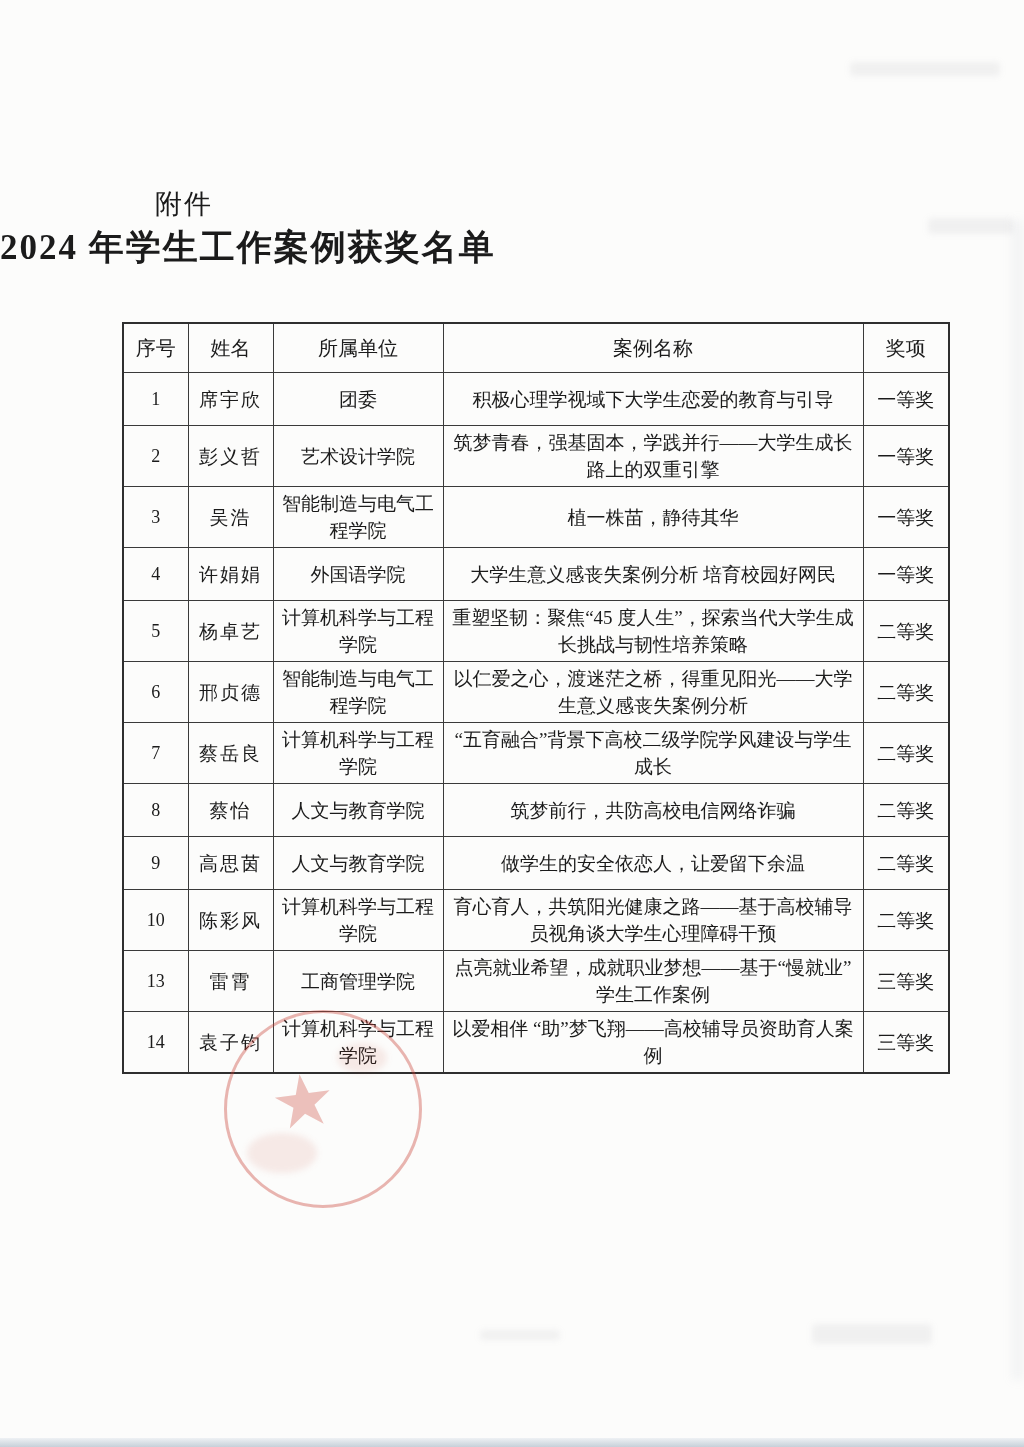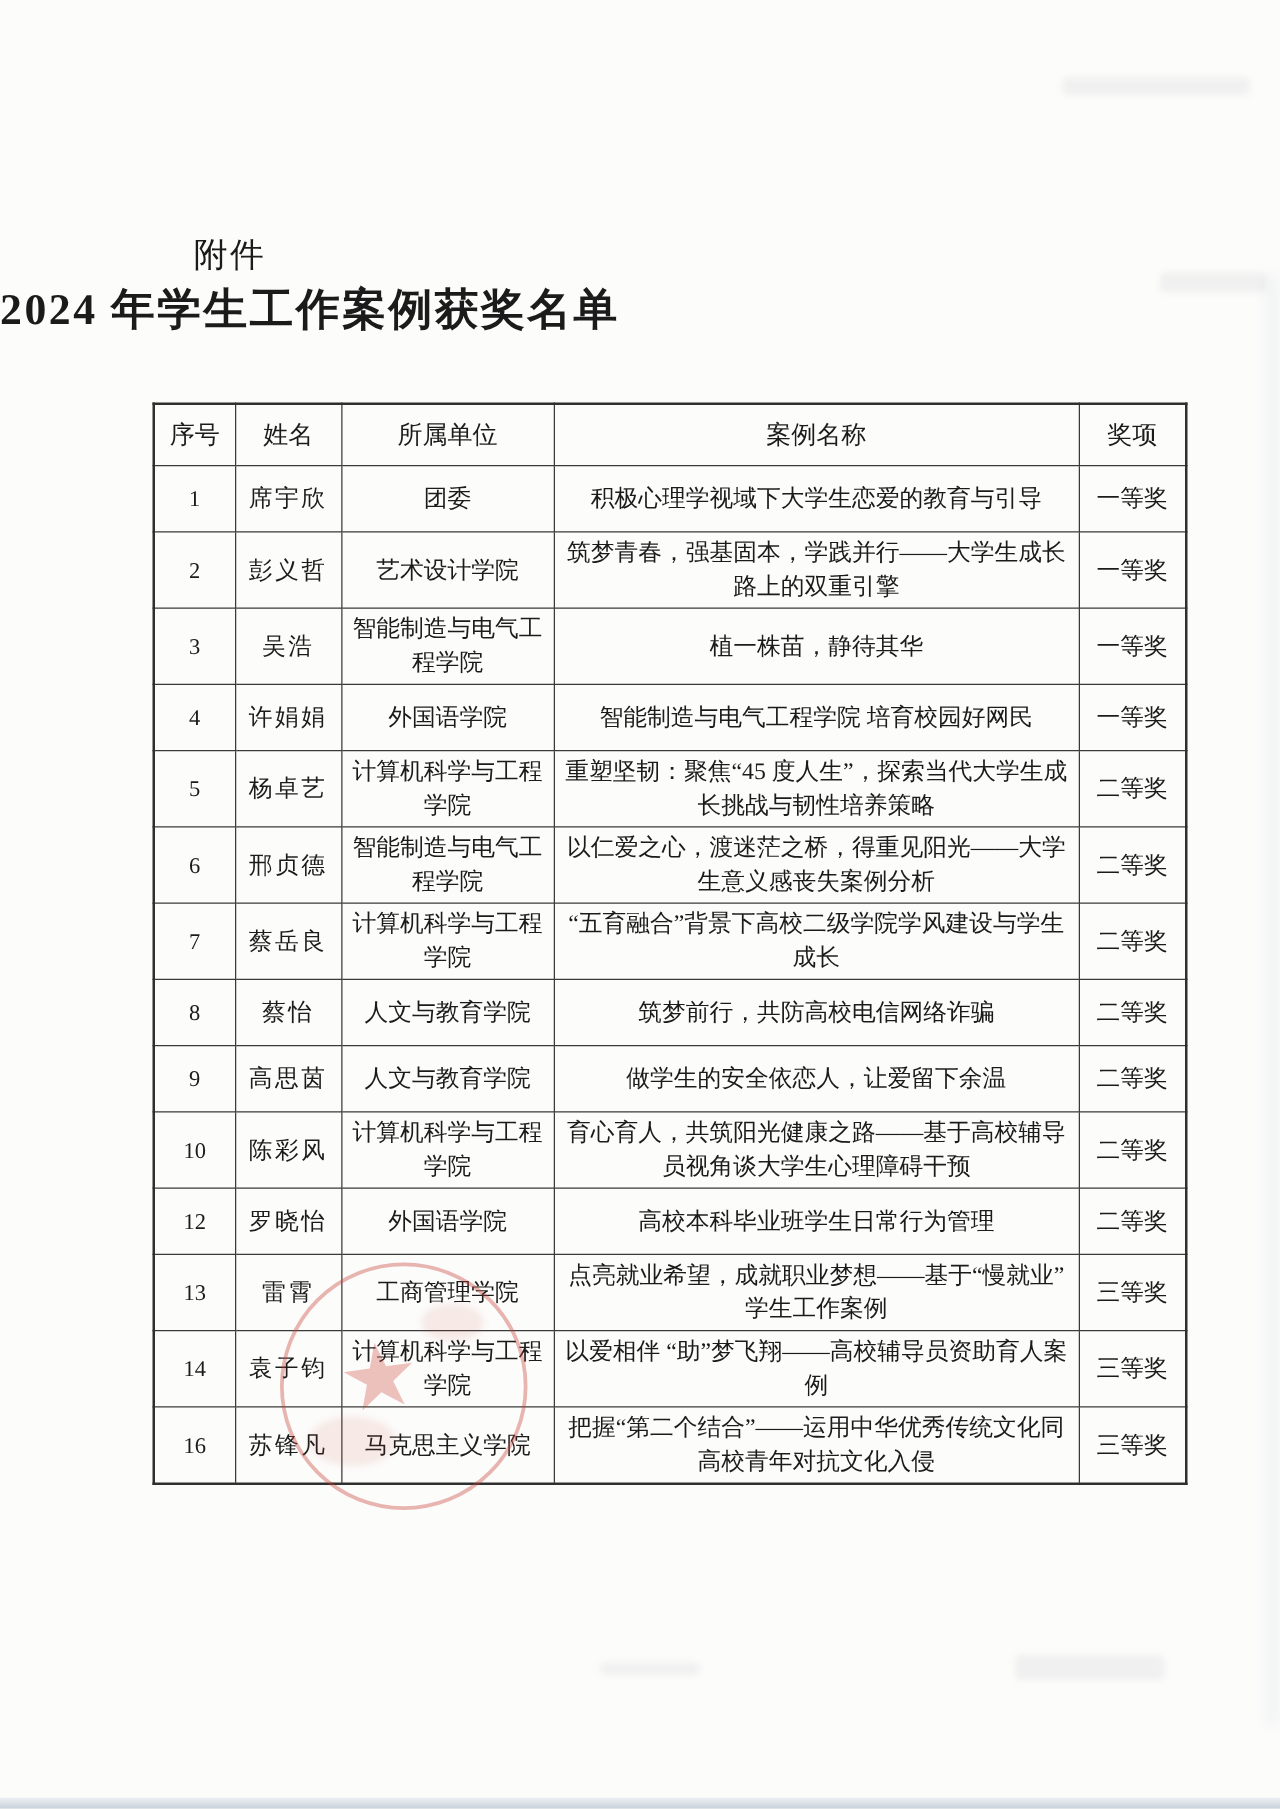--- a/index.html
+++ b/index.html
@@ -164,21 +164,21 @@
           <td class="cell-no">3</td>
           <td class="cell-name">吴浩</td>
           <td class="cell-unit">智能制造与电气工程学院</td>
           <td class="cell-case">植一株苗，静待其华</td>
           <td class="cell-award">一等奖</td>
         </tr>
         <tr>
           <td class="cell-no">4</td>
           <td class="cell-name">许娟娟</td>
           <td class="cell-unit">外国语学院</td>
-          <td class="cell-case">智能制造与电气工程学院 培育校园好网民</td>
+          <td class="cell-case">大学生意义感丧失案例分析 培育校园好网民</td>
           <td class="cell-award">一等奖</td>
         </tr>
         <tr>
           <td class="cell-no">5</td>
           <td class="cell-name">杨卓艺</td>
           <td class="cell-unit">计算机科学与工程学院</td>
           <td class="cell-case">重塑坚韧：聚焦“45 度人生”，探索当代大学生成长挑战与韧性培养策略</td>
           <td class="cell-award">二等奖</td>
         </tr>
         <tr>
@@ -207,48 +207,34 @@
           <td class="cell-name">高思茵</td>
           <td class="cell-unit">人文与教育学院</td>
           <td class="cell-case">做学生的安全依恋人，让爱留下余温</td>
           <td class="cell-award">二等奖</td>
         </tr>
         <tr>
           <td class="cell-no">10</td>
           <td class="cell-name">陈彩风</td>
           <td class="cell-unit">计算机科学与工程学院</td>
           <td class="cell-case">育心育人，共筑阳光健康之路——基于高校辅导员视角谈大学生心理障碍干预</td>
-          <td class="cell-award">二等奖</td>
-        </tr>
-        <tr>
-          <td class="cell-no">12</td>
-          <td class="cell-name">罗晓怡</td>
-          <td class="cell-unit">外国语学院</td>
-          <td class="cell-case">高校本科毕业班学生日常行为管理</td>
           <td class="cell-award">二等奖</td>
         </tr>
         <tr>
           <td class="cell-no">13</td>
           <td class="cell-name">雷霄</td>
           <td class="cell-unit">工商管理学院</td>
           <td class="cell-case">点亮就业希望，成就职业梦想——基于“慢就业”学生工作案例</td>
           <td class="cell-award">三等奖</td>
         </tr>
         <tr>
           <td class="cell-no">14</td>
           <td class="cell-name">袁子钧</td>
           <td class="cell-unit">计算机科学与工程学院</td>
           <td class="cell-case">以爱相伴 “助”梦飞翔——高校辅导员资助育人案例</td>
-          <td class="cell-award">三等奖</td>
-        </tr>
-        <tr>
-          <td class="cell-no">16</td>
-          <td class="cell-name">苏锋凡</td>
-          <td class="cell-unit">马克思主义学院</td>
-          <td class="cell-case">把握“第二个结合”——运用中华优秀传统文化同高校青年对抗文化入侵</td>
           <td class="cell-award">三等奖</td>
         </tr>
       </tbody>
   </table>
 </div>
 
 <div class="seal">
   <span class="seal-star">★</span>
   <span class="seal-smudge" style="left:20px; top:120px; width:70px; height:40px;"></span>
   <span class="seal-smudge" style="left:110px; top:30px; width:50px; height:30px;"></span>

